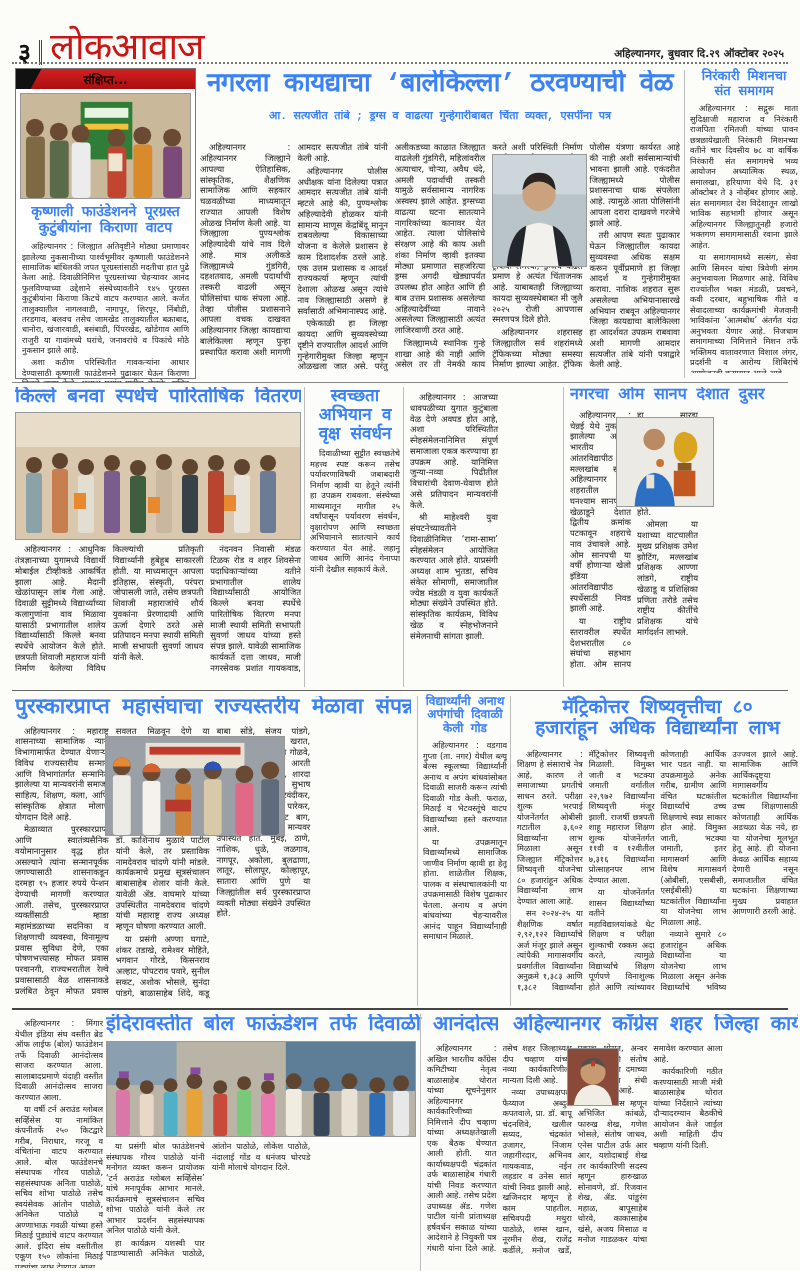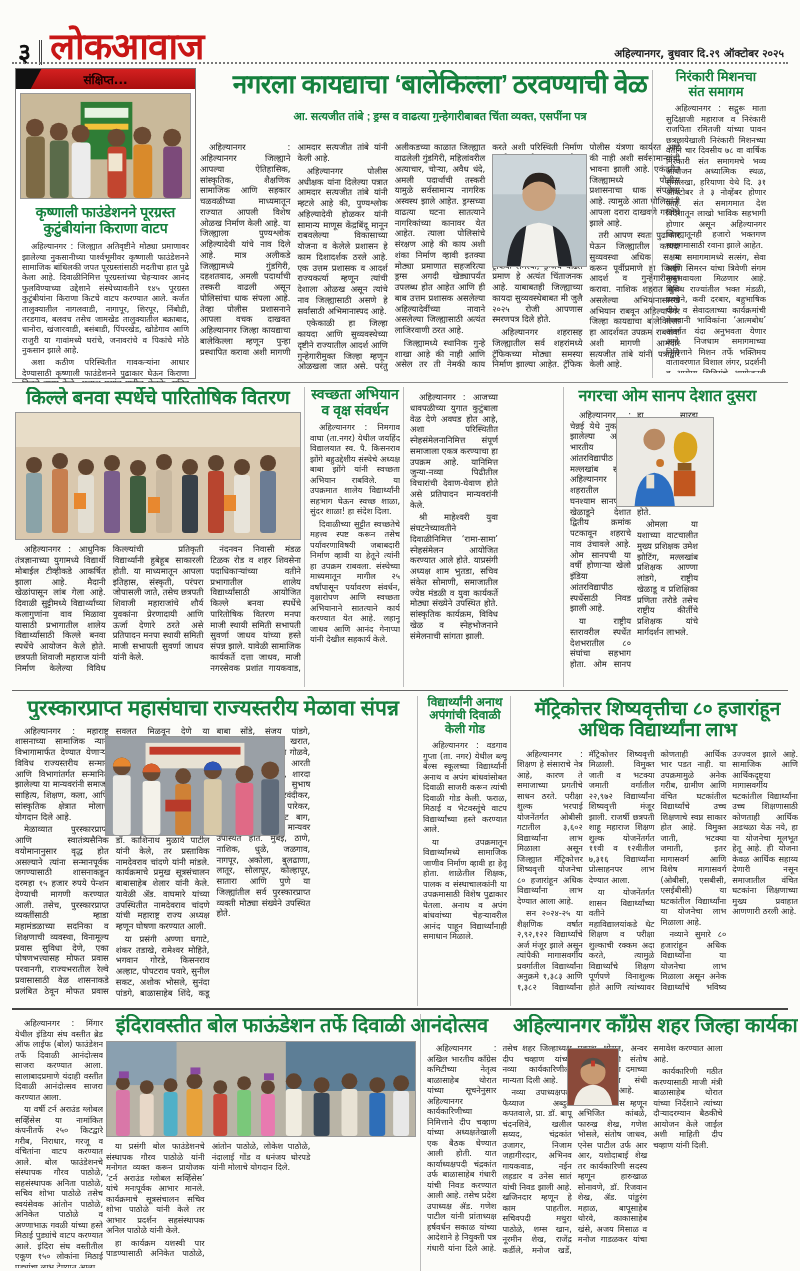--- a/index.html
+++ b/index.html
@@ -1,31 +1,31 @@
 <!DOCTYPE html>
 <html><head>
 <meta charset="utf-8">
 <style>
   *{box-sizing:border-box;margin:0;padding:0}
   html,body{background:#e9e9e9}
   .page{position:relative;width:800px;height:1271px;margin:0 auto;background:#fcfcf9;
         font-family:"DejaVu Sans","Liberation Sans",sans-serif;overflow:hidden;color:#1b1b1b}
   .abs{position:absolute}
-  .hl{font-family:Liberation Sans, sans-serif;font-weight:700;color:#15803d;text-align:center;line-height:1.12}
+  .hl{font-family:Liberation Mono, monospace;font-weight:700;color:#3b82f6;text-align:center;line-height:1.12}
   .nowrap{white-space:nowrap;overflow:hidden}
   .body-txt{font-size:8.4px;line-height:1.28;text-align:justify;color:#222;overflow:hidden;column-fill:auto}
   .body-txt p{margin:0 0 2px;text-indent:9px}
   .photo{overflow:hidden;border:1px solid #999;background:#d8d4c8}
   .photo svg{display:block;width:100%;height:100%}
   .hrule{border-top:1px solid #8a8a8a}
   .vrule{border-left:1px solid #bdbdbd}
   
   .pageno{font-family:"DejaVu Serif",serif;font-size:25px;font-weight:700;color:#111;
           border-right:3px double #444;padding-right:8px;line-height:1}
-  .masthead{font-family:"DejaVu Serif",serif;font-size:37px;font-weight:700;color:#c81616;line-height:1;letter-spacing:-1px}
+  .masthead{font-family:"DejaVu Serif",serif;font-size:37px;font-weight:400;color:#c81616;line-height:1;letter-spacing:-1px}
   .dateline{font-size:10.5px;font-weight:700;color:#222}
   .dotted{border-top:2px dotted #777}
   
   .sbox{border:1px solid #777;background:#fff}
   .sbanner{position:relative;height:20px;background:linear-gradient(180deg,#d42020,#a80f0f);
            display:flex;align-items:center;justify-content:center;overflow:hidden}
   .sbanner::before{content:"";position:absolute;left:-6px;top:0;width:26px;height:100%;
            background:#111;transform:skewX(-28deg)}
   .sbanner span{position:relative;font-size:12px;font-weight:700;color:#1a0000}
 </style>
@@ -90,21 +90,21 @@
         <rect x="0" y="0" width="95" height="40" fill="#cdd6da"></rect>
         <circle cx="47" cy="40" r="17" fill="#caa27e"></circle>
         <path d="M30 36 q2 -18 17 -18 q16 0 17 18 q-8 -9 -17 -9 q-9 0 -17 9" fill="#2b2420"></path>
         <path d="M14 113 q4 -42 33 -44 q30 2 34 44 z" fill="#f2f1ec"></path>
         <path d="M14 113 q3 -34 20 -41 l-6 41 z" fill="#23262b"></path>
         <path d="M81 113 q-3 -34 -20 -41 l6 41 z" fill="#23262b"></path>
       </svg>
     </div>
   </div>
 
-  <div class="abs vrule" style="left:652px;top:70px;width:114px;height:308px;padding-left:13px">
+  <div class="abs vrule" style="left:684px;top:70px;width:114px;height:308px;padding-left:5px">
     <div class="hl" style="font-size:13px">निरंकारी मिशनचा संत समागम</div>
     <div class="body-txt" style="font-size:8.2px;margin-top:4px;height:270px">
       <p>अहिल्यानगर : सद्गुरू माता सुदिक्षाजी महाराज व निरंकारी राजपिता रमितजी यांच्या पावन छत्रछायेखाली निरंकारी मिशनच्या वतीने चार दिवसीय ७८ वा वार्षिक निरंकारी संत समागमचे भव्य आयोजन अध्यात्मिक स्थळ, समालखा, हरियाणा येथे दि. ३१ ऑक्टोबर ते ३ नोव्हेंबर होणार आहे. संत समागमात देश विदेशातून लाखो भाविक सहभागी होणार असून अहिल्यानगर जिल्ह्यातूनही हजारो भक्तगण समागमासाठी रवाना झाले आहेत.</p>
       <p>या समागमामध्ये सत्संग, सेवा आणि सिमरन यांचा त्रिवेणी संगम अनुभवायला मिळणार आहे. विविध राज्यांतील भक्त मंडळी, प्रवचने, कवी दरबार, बहुभाषिक गीते व सेवादलाच्या कार्यक्रमांची मेजवानी भाविकांना ‘आत्मबोध’ अंतर्गत यंदा अनुभवता येणार आहे. निजधाम समागमाच्या निमित्ताने मिशन तर्फे भक्तिमय वातावरणात विशाल लंगर, प्रदर्शनी व आरोग्य शिबिरांचे आयोजनही करण्यात आले आहे.</p>
     </div>
   </div>
 
   <div class="abs hrule" style="left:12px;right:12px;top:382px"></div>
 
   <div class="abs" style="left:15px;top:387px;width:286px;height:300px">
@@ -141,23 +141,22 @@
       </svg>
     </div>
     <div class="body-txt" style="margin-top:4px;height:138px;columns:3;column-gap:7px">
       <p>अहिल्यानगर : आधुनिक तंत्रज्ञानाच्या युगामध्ये विद्यार्थी मोबाईल टीव्हीकडे आकर्षित झाला आहे. मैदानी खेळांपासून लांब गेला आहे. दिवाळी सुट्टीमध्ये विद्यार्थ्यांच्या कलागुणांना वाव मिळावा यासाठी प्रभागातील शालेय विद्यार्थ्यांसाठी किल्ले बनवा स्पर्धेचे आयोजन केले होते. छत्रपती शिवाजी महाराज यांनी निर्माण केलेल्या विविध किल्ल्यांची प्रतिकृती विद्यार्थ्यांनी हुबेहूब साकारली होती. या माध्यमातून आपला इतिहास, संस्कृती, परंपरा जोपासली जाते, तसेच छत्रपती शिवाजी महाराजांचे शौर्य युवकांना प्रेरणादायी आणि ऊर्जा देणारे ठरते असे प्रतिपादन मनपा स्थायी समिती माजी सभापती सुवर्णा जाधव यांनी केले.</p>
       <p>नंदनवन निवासी मंडळ टिळक रोड व शहर शिवसेना पदाधिकाऱ्यांच्या वतीने प्रभागातील शालेय विद्यार्थ्यांसाठी आयोजित किल्ले बनवा स्पर्धेचे पारितोषिक वितरण मनपा माजी स्थायी समिती सभापती सुवर्णा जाधव यांच्या हस्ते संपन्न झाले. यावेळी सामाजिक कार्यकर्ते दत्ता जाधव, माजी नगरसेवक प्रशांत गायकवाड, देवेंद्र आगरकर, देवकी भापकर, महेश मोहिते, राज जाधव, कपिल जाधव, अनिल जाधव, आदित्य जाधव, कौस्तुभ ससाणे व गुणवंत विद्यार्थी पालक मोठ्या संख्येने उपस्थित होते.</p>
 
     </div>
   </div>
 
   <div class="abs vrule" style="left:304px;top:387px;width:96px;height:300px;padding-left:5px">
-    <div class="hl" style="font-size:14px">स्वच्छता अभियान व वृक्ष संवर्धन</div>
+    <div class="hl" style="font-size:17px">स्वच्छता अभियान व वृक्ष संवर्धन</div>
     <div class="body-txt" style="font-size:8.2px;margin-top:4px;height:262px">
-      <p>अहिल्यानगर : निमगाव वाघा (ता.नगर) येथील जयहिंद विद्यालयात स्व. पै. किसनराव झोंगे बहुउद्देशीय संस्थेचे अध्यक्ष बाबा झोंगे यांनी स्वच्छता अभियान राबविले. या उपक्रमात शालेय विद्यार्थ्यांनी सहभाग घेऊन स्वच्छ शाळा, सुंदर शाळा! हा संदेश दिला.</p>
       <p>दिवाळीच्या सुट्टीत स्वच्छतेचे महत्त्व स्पष्ट करून तसेच पर्यावरणाविषयी जबाबदारी निर्माण व्हावी या हेतूने त्यांनी हा उपक्रम राबवला. संस्थेच्या माध्यमातून मागील २५ वर्षांपासून पर्यावरण संवर्धन, वृक्षारोपण आणि स्वच्छता अभियानाने सातत्याने कार्य करण्यात येत आहे. लहानू जाधव आणि आनंद गेनाप्पा यांनी देखील सहकार्य केले.</p>
     </div>
   </div>
 
   <div class="abs vrule" style="left:403px;top:387px;width:190px;height:300px;padding-left:6px">
     <div class="body-txt" style="margin-top:5px;height:252px;columns:2;column-gap:7px">
       <p>अहिल्यानगर : आजच्या धावपळीच्या युगात कुटुंबाला वेळ देणे अवघड होत आहे, अशा परिस्थितीत स्नेहसंमेलनानिमित्त संपूर्ण समाजाला एकत्र करण्याचा हा उपक्रम आहे. यानिमित्त जुन्या-नव्या पिढीतील विचारांची देवाण-घेवाण होते असे प्रतिपादन मान्यवरांनी केले.</p>
       <p>श्री माहेश्वरी युवा संघटनेच्यावतीने दिवाळीनिमित्त ‘रामा-सामा’ स्नेहसंमेलन आयोजित करण्यात आले होते. याप्रसंगी अध्यक्ष शाम भुतडा, सचिव संकेत सोमाणी, समाजातील ज्येष्ठ मंडळी व युवा कार्यकर्ते मोठ्या संख्येने उपस्थित होते. सांस्कृतिक कार्यक्रम, विविध खेळ व स्नेहभोजनाने संमेलनाची सांगता झाली.</p>
     </div>
   </div>

